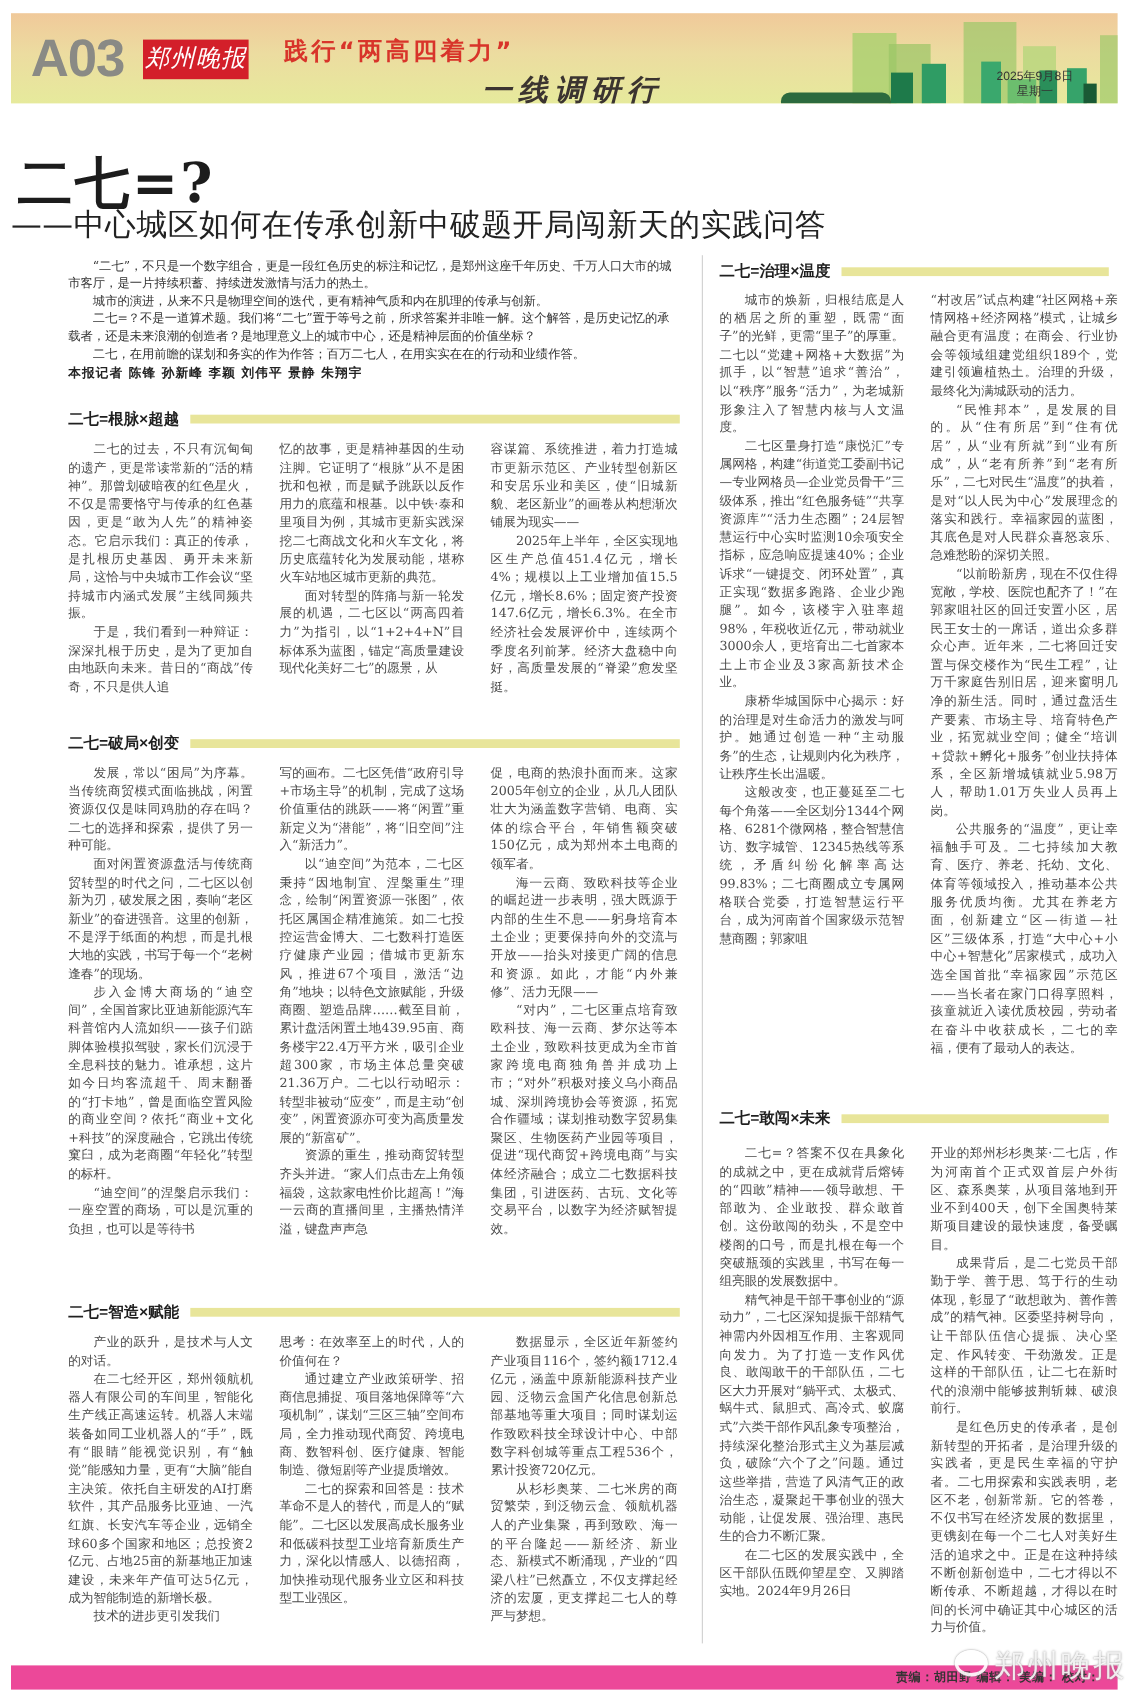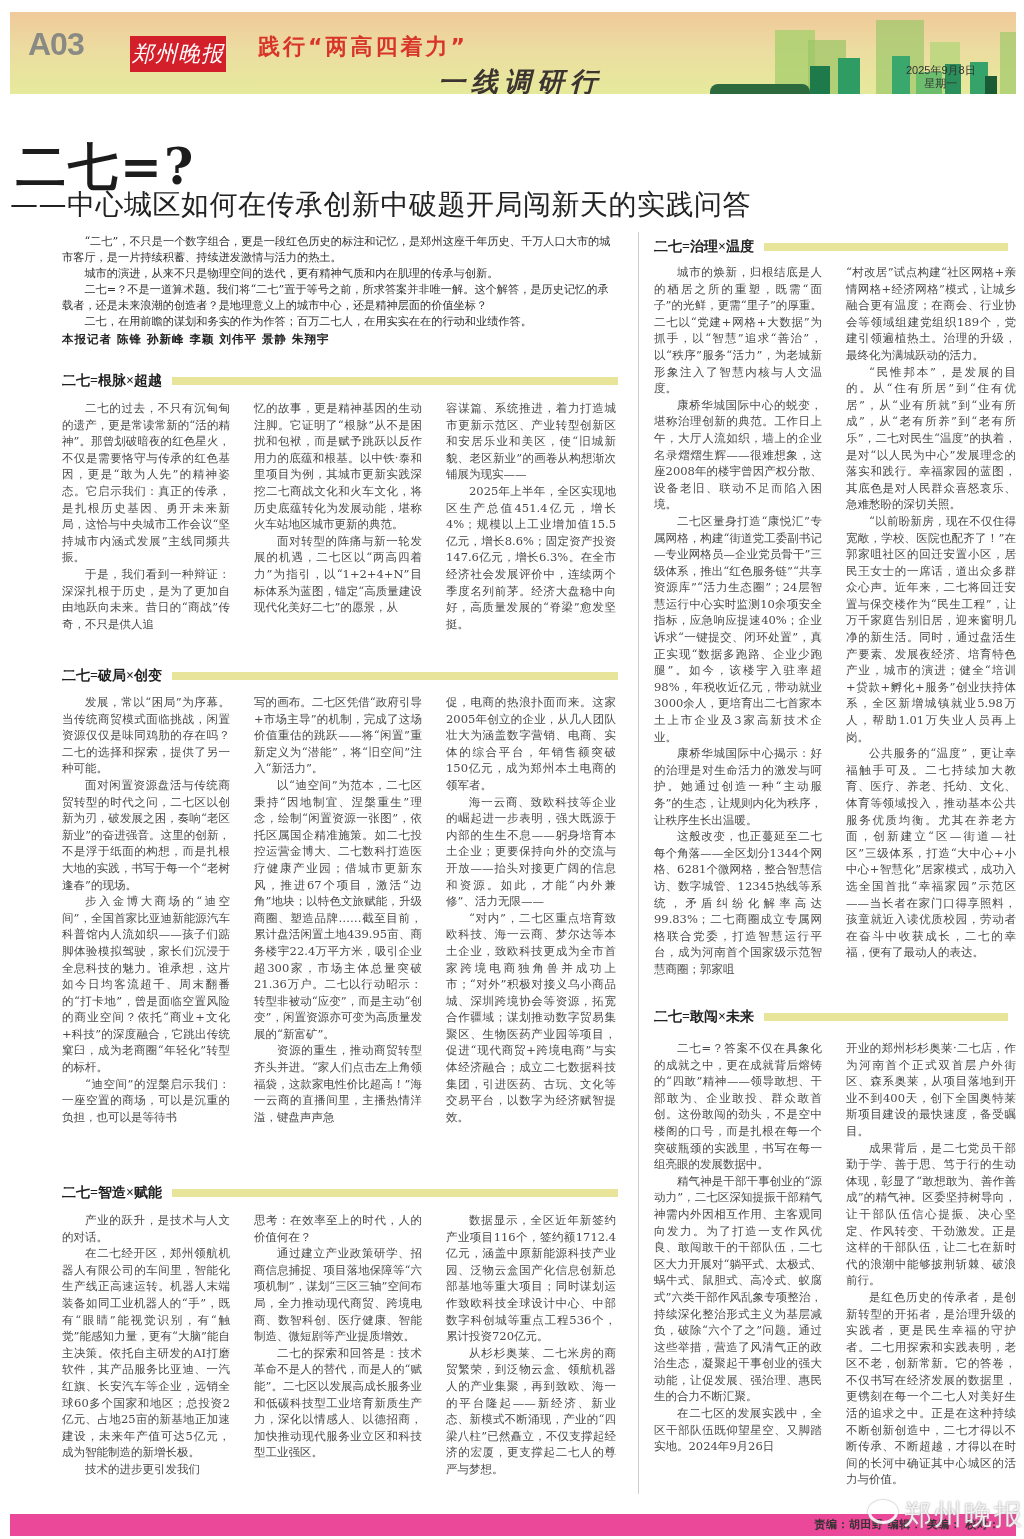--- a/index.html
+++ b/index.html
@@ -2,21 +2,21 @@
 <html><head>
 <meta charset="utf-8">
 <style>
   * { box-sizing: border-box; margin: 0; padding: 0; }
   html, body { width: 1024px; height: 1539px; background: #fff; overflow: hidden; }
   body { font-family: "DejaVu Serif", "Liberation Serif", serif; color: #3a3a3a; position: relative; }
 
   .masthead { position: absolute; left: 10px; top: 12px; width: 1006px; height: 82px;
     background: linear-gradient(180deg, #f0c99a 0%, #ecdca0 45%, #e6ea9c 100%); overflow: hidden; }
   .page-no { position: absolute; left: 18px; top: 14px; font-family: "Liberation Sans", sans-serif;
-    font-size: 32px; font-weight: bold; color: #8a8a85; letter-spacing: -1px; }
+    font-size: 48px; font-weight: bold; color: #8a8a85; letter-spacing: -1px; }
   .paper-logo { position: absolute; left: 120px; top: 24px; width: 96px; height: 36px; background: #d31f2a;
     color: #fff; font-family: "DejaVu Serif", serif; font-size: 22px; font-style: italic; text-align: center;
     line-height: 36px; letter-spacing: 1px; }
   .slogan1 { position: absolute; left: 248px; top: 20px; color: #d8342a; font-family: "DejaVu Sans", sans-serif;
     font-weight: bold; font-size: 22px; letter-spacing: 3px; }
   .slogan2 { position: absolute; left: 428px; top: 52px; color: #3b3430; font-family: "DejaVu Sans", sans-serif;
     font-weight: bold; font-style: italic; font-size: 27px; letter-spacing: 6px; text-align: center; }
   .skyline { position: absolute; left: 600px; top: 0; width: 406px; height: 82px; }
   .skyline div { position: absolute; bottom: 0; }
   .masthead-date { position: absolute; left: 896px; top: 52px; text-align: center; font-family: "Liberation Sans", sans-serif;
@@ -25,21 +25,21 @@
   .headline { position: absolute; left: 16px; top: 134px; font-family: "DejaVu Serif", serif; font-weight: bold;
     font-size: 50px; color: #1c1c1c; letter-spacing: 2px; }
   .subheadline { position: absolute; left: 10px; top: 186px; font-family: "DejaVu Sans", sans-serif; font-size: 28px;
     color: #222; letter-spacing: 0.5px; white-space: nowrap; }
 
   .lede { position: absolute; left: 62px; top: 234px; width: 556px; font-size: 11.2px; line-height: 16px; color: #333; }
   .lede p { text-indent: 2em; }
   .byline { font-family: "DejaVu Sans", sans-serif; font-weight: bold; font-size: 11.5px; color: #222; margin-top: 1px; letter-spacing: 1px; }
 
   .section-head { position: absolute; display: flex; align-items: center; }
-  .section-title { font-family: Liberation Serif, serif; font-weight: bold; font-size: 14px; color: #1f1f1f;
+  .section-title { font-family: Liberation Mono, monospace; font-weight: bold; font-size: 14px; color: #1f1f1f;
     white-space: nowrap; margin-right: 10px; }
   .section-bar { flex: 1; height: 8px; background: #e8e59a; }
 
   .col { position: absolute; font-size: 11.5px; line-height: 16.6px; color: #4a4a4a; text-align: justify; }
   .col p { text-indent: 2em; }
   .col p.cont { text-indent: 0; }
 
   .vrule { position: absolute; left: 638px; top: 232px; width: 1px; height: 1262px; background: #cfcfcf; }
 
   .footer { position: absolute; left: 10px; top: 1514px; width: 1006px; height: 22px; background: #ec4899; }
@@ -148,29 +148,28 @@
   <p>数据显示，全区近年新签约产业项目116个，签约额1712.4亿元，涵盖中原新能源科技产业园、泛物云盒国产化信息创新总部基地等重大项目；同时谋划运作致欧科技全球设计中心、中部数字科创城等重点工程536个，累计投资720亿元。</p>
   <p>从杉杉奥莱、二七米房的商贸繁荣，到泛物云盒、领航机器人的产业集聚，再到致欧、海一的平台隆起——新经济、新业态、新模式不断涌现，产业的“四梁八柱”已然矗立，不仅支撑起经济的宏厦，更支撑起二七人的尊严与梦想。</p>
 </div>
 
 <div class="section-head" style="left:654px;top:238px;width:354px;">
   <span class="section-title">二七=治理×温度</span>
   <span class="section-bar"></span>
 </div>
 <div class="col" style="left:654px;top:264px;width:168px;">
   <p>城市的焕新，归根结底是人的栖居之所的重塑，既需“面子”的光鲜，更需“里子”的厚重。二七以“党建+网格+大数据”为抓手，以“智慧”追求“善治”，以“秩序”服务“活力”，为老城新形象注入了智慧内核与人文温度。</p>
-  <p>康桥华城国际中心的蜕变，堪称治理创新的典范。工作日上午，大厅人流如织，墙上的企业名录熠熠生辉——很难想象，这座2008年的楼宇曾因产权分散、设备老旧、联动不足而陷入困境。</p>
   <p>二七区量身打造“康悦汇”专属网格，构建“街道党工委副书记—专业网格员—企业党员骨干”三级体系，推出“红色服务链”“共享资源库”“活力生态圈”；24层智慧运行中心实时监测10余项安全指标，应急响应提速40%；企业诉求“一键提交、闭环处置”，真正实现“数据多跑路、企业少跑腿”。如今，该楼宇入驻率超98%，年税收近亿元，带动就业3000余人，更培育出二七首家本土上市企业及3家高新技术企业。</p>
   <p>康桥华城国际中心揭示：好的治理是对生命活力的激发与呵护。她通过创造一种“主动服务”的生态，让规则内化为秩序，让秩序生长出温暖。</p>
   <p>这般改变，也正蔓延至二七每个角落——全区划分1344个网格、6281个微网格，整合智慧信访、数字城管、12345热线等系统，矛盾纠纷化解率高达99.83%；二七商圈成立专属网格联合党委，打造智慧运行平台，成为河南首个国家级示范智慧商圈；郭家咀</p>
 </div>
 <div class="col" style="left:846px;top:264px;width:170px;">
   <p class="cont">“村改居”试点构建“社区网格+亲情网格+经济网格”模式，让城乡融合更有温度；在商会、行业协会等领域组建党组织189个，党建引领遍植热土。治理的升级，最终化为满城跃动的活力。</p>
   <p>“民惟邦本”，是发展的目的。从“住有所居”到“住有优居”，从“业有所就”到“业有所成”，从“老有所养”到“老有所乐”，二七对民生“温度”的执着，是对“以人民为中心”发展理念的落实和践行。幸福家园的蓝图，其底色是对人民群众喜怒哀乐、急难愁盼的深切关照。</p>
-  <p>“以前盼新房，现在不仅住得宽敞，学校、医院也配齐了！”在郭家咀社区的回迁安置小区，居民王女士的一席话，道出众多群众心声。近年来，二七将回迁安置与保交楼作为“民生工程”，让万千家庭告别旧居，迎来窗明几净的新生活。同时，通过盘活生产要素、发展夜经济、培育特色产业，城市的演进；健全“培训+贷款+孵化+服务”创业扶持体系，全区新增城镇就业5.98万人，帮助1.01万失业人员再上岗。</p>
+  <p>“以前盼新房，现在不仅住得宽敞，学校、医院也配齐了！”在郭家咀社区的回迁安置小区，居民王女士的一席话，道出众多群众心声。近年来，二七将回迁安置与保交楼作为“民生工程”，让万千家庭告别旧居，迎来窗明几净的新生活。同时，通过盘活生产要素、市场主导、培育特色产业，拓宽就业空间；健全“培训+贷款+孵化+服务”创业扶持体系，全区新增城镇就业5.98万人，帮助1.01万失业人员再上岗。</p>
   <p>公共服务的“温度”，更让幸福触手可及。二七持续加大教育、医疗、养老、托幼、文化、体育等领域投入，推动基本公共服务优质均衡。尤其在养老方面，创新建立“区—街道—社区”三级体系，打造“大中心+小中心+智慧化”居家模式，成功入选全国首批“幸福家园”示范区——当长者在家门口得享照料，孩童就近入读优质校园，劳动者在奋斗中收获成长，二七的幸福，便有了最动人的表达。</p>
 </div>
 
 <div class="section-head" style="left:654px;top:1008px;width:354px;">
   <span class="section-title">二七=敢闯×未来</span>
   <span class="section-bar"></span>
 </div>
 <div class="col" style="left:654px;top:1040px;width:168px;">
   <p>二七=？答案不仅在具象化的成就之中，更在成就背后熔铸的“四敢”精神——领导敢想、干部敢为、企业敢投、群众敢首创。这份敢闯的劲头，不是空中楼阁的口号，而是扎根在每一个突破瓶颈的实践里，书写在每一组亮眼的发展数据中。</p>
   <p>精气神是干部干事创业的“源动力”，二七区深知提振干部精气神需内外因相互作用、主客观同向发力。为了打造一支作风优良、敢闯敢干的干部队伍，二七区大力开展对“躺平式、太极式、蜗牛式、鼠胆式、高冷式、蚁腐式”六类干部作风乱象专项整治，持续深化整治形式主义为基层减负，破除“六个了之”问题。通过这些举措，营造了风清气正的政治生态，凝聚起干事创业的强大动能，让促发展、强治理、惠民生的合力不断汇聚。</p>

